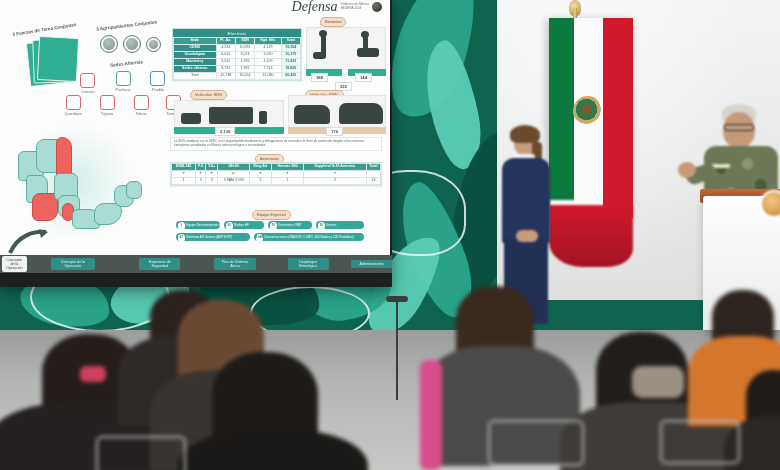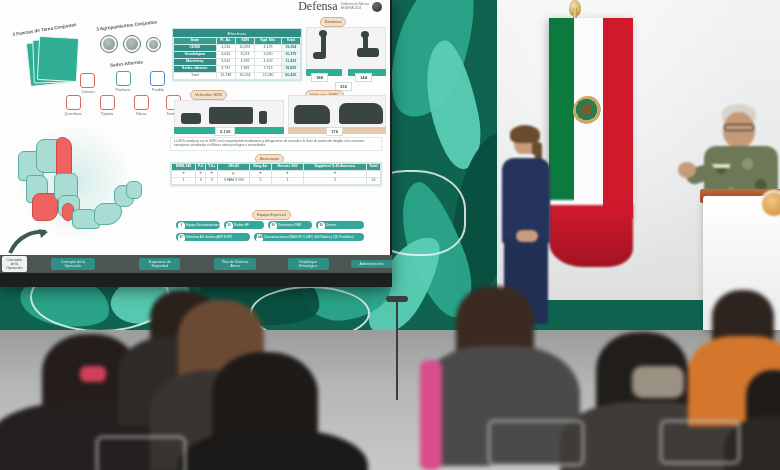--- a/index.html
+++ b/index.html
@@ -60,21 +60,21 @@
   .slide { position:absolute; inset:0; background:#fdfdfd; }
   .slide-title {
     position:absolute; left:34px; top:4px;
     font-size: 12.5px; font-weight: 700; color:#2f7a73;
     letter-spacing:.2px;
     font-family:"DejaVu Sans", sans-serif;
   }
   .defensa-logo {
     position:absolute; right:8px; top:2px; display:flex; align-items:center; gap:3px;
   }
-  .defensa-word { font-family:"Liberation Serif", serif; font-size:12px; color:#3b4a45; }
+  .defensa-word { font-family:"Liberation Serif", serif; font-size:14px; color:#3b4a45;font-style:italic; }
   .defensa-sub { font-size:3.2px; color:#6d7a75; line-height:1.15; }
   .defensa-seal {
     width:10px;height:10px;border-radius:50%;
     background: radial-gradient(circle at 35% 30%, #6e6e66, #2e2e28);
   }
 
   
   .lab-small { position:absolute; font-size:4.6px; color:#4e5d58; font-weight:600; }
   .card-stack { position:absolute; }
   .card-stack i {

